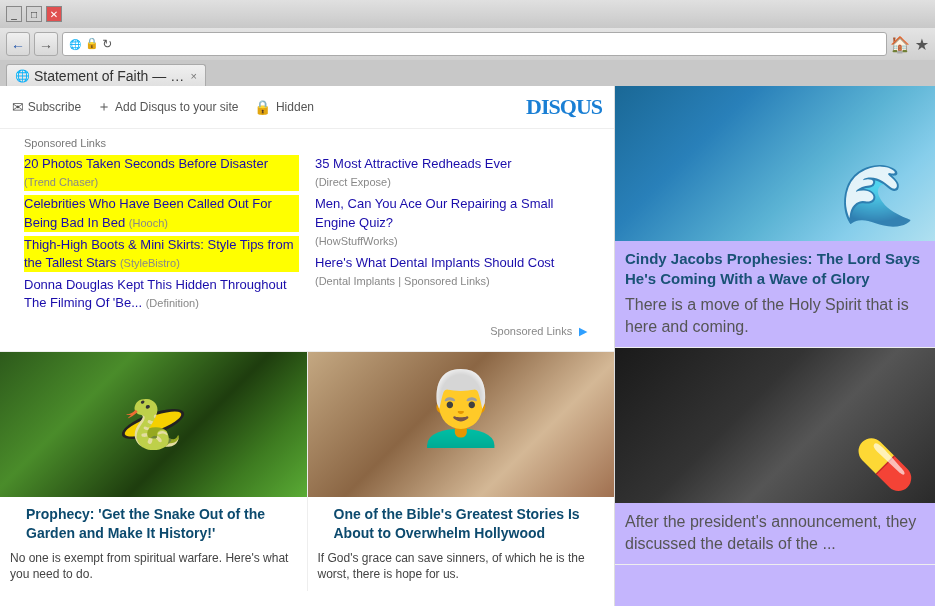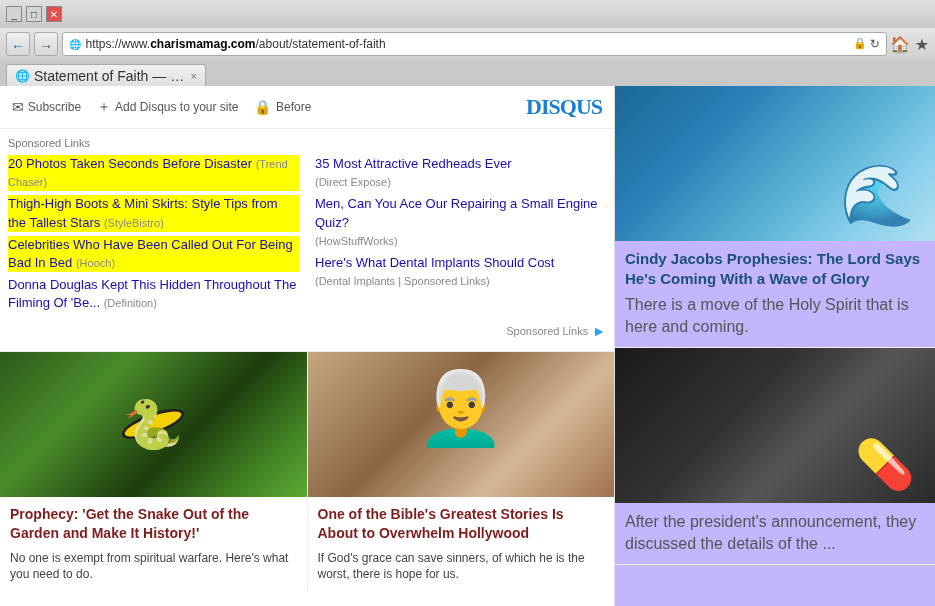--- a/index.html
+++ b/index.html
@@ -156,21 +156,21 @@
       font-size: 22px;
       font-weight: bold;
       color: #2e9fff;
       font-family: serif;
       letter-spacing: -1px;
     }
     .disqus-logo span { color: #1a7fd4; }
 
     
     .sponsored-section {
-      padding: 8px 8px 12px;
+      padding: 8px 24px 12px;
       border-bottom: 1px solid #eee;
     }
     .sponsored-label {
       font-size: 11px;
       color: #777;
       margin-bottom: 6px;
       font-weight: normal;
     }
     .sponsored-content {
       display: flex;
@@ -263,25 +263,26 @@
       font-size: 72px;
       top: 10%; left: 50%;
       transform: translateX(-50%);
     }
     .article-content {
       padding: 8px 10px;
     }
     .article-title {
       font-size: 14px;
       font-weight: bold;
-      color: #7f1d1d;
+      color: #0c4a6e;
       line-height: 1.4;
       text-decoration: none;
       display: block;
       margin-bottom: 6px;
+      margin-left: 16px;
     }
     .article-desc {
       font-size: 12px;
       color: #444;
       line-height: 1.4;
     }
 
     
     .right-panel {
       width: 320px;
@@ -349,23 +350,20 @@
       <span class="win-btn maximize">□</span>
       <span class="win-btn close">✕</span>
     </div>
   </div>
 
   <div class="nav-bar">
     <div class="nav-btn back">←</div>
     <div class="nav-btn">→</div>
     <div class="address-bar-container">
       <span class="address-bar-icon">🌐</span>
-      <span class="address-bar-text">
-        https://www.<span class="url-domain">charismamag.com</span><span>/about/statement-of-faith</span>
-      </span>
       <span class="address-actions">
         <span class="lock-icon">🔒</span>
         <span>↻</span>
       </span>
     </div>
     <div class="nav-right">
       <span class="home-btn">🏠</span>
       <span class="star-btn">★</span>
     </div>
   </div>
@@ -388,44 +386,44 @@
         <div class="disqus-item">
           <span class="icon">✉</span>
           <span>Subscribe</span>
         </div>
         <div class="disqus-item">
           <span class="icon">＋</span>
           <span>Add Disqus to your site</span>
         </div>
         <div class="disqus-item">
           <span class="icon">🔒</span>
-          <span>Before</span>
+          <span>Hidden</span>
         </div>
       </div>
       <div class="disqus-logo">
         <span>DISQUS</span>
       </div>
     </div>
 
     <div class="sponsored-section">
       <div class="sponsored-label">Sponsored Links</div>
       <div class="sponsored-content">
 
         <div class="sponsored-col">
           <a class="sponsored-link highlight">
             <span>20 Photos Taken Seconds Before Disaster</span>
             <span class="sponsored-source">(Trend Chaser)</span>
           </a>
           <a class="sponsored-link highlight">
+            <span>Celebrities Who Have Been Called Out For Being Bad In Bed</span>
+            <span class="sponsored-source">(Hooch)</span>
+          </a>
+          <a class="sponsored-link highlight">
             <span>Thigh-High Boots &amp; Mini Skirts: Style Tips from the Tallest Stars</span>
             <span class="sponsored-source">(StyleBistro)</span>
-          </a>
-          <a class="sponsored-link highlight">
-            <span>Celebrities Who Have Been Called Out For Being Bad In Bed</span>
-            <span class="sponsored-source">(Hooch)</span>
           </a>
           <a class="sponsored-link">
             <span>Donna Douglas Kept This Hidden Throughout The Filming Of 'Be...</span>
             <span class="sponsored-source">(Definition)</span>
           </a>
         </div>
 
         <div class="sponsored-col">
           <a class="sponsored-link">
             <span>35 Most Attractive Redheads Ever</span>

